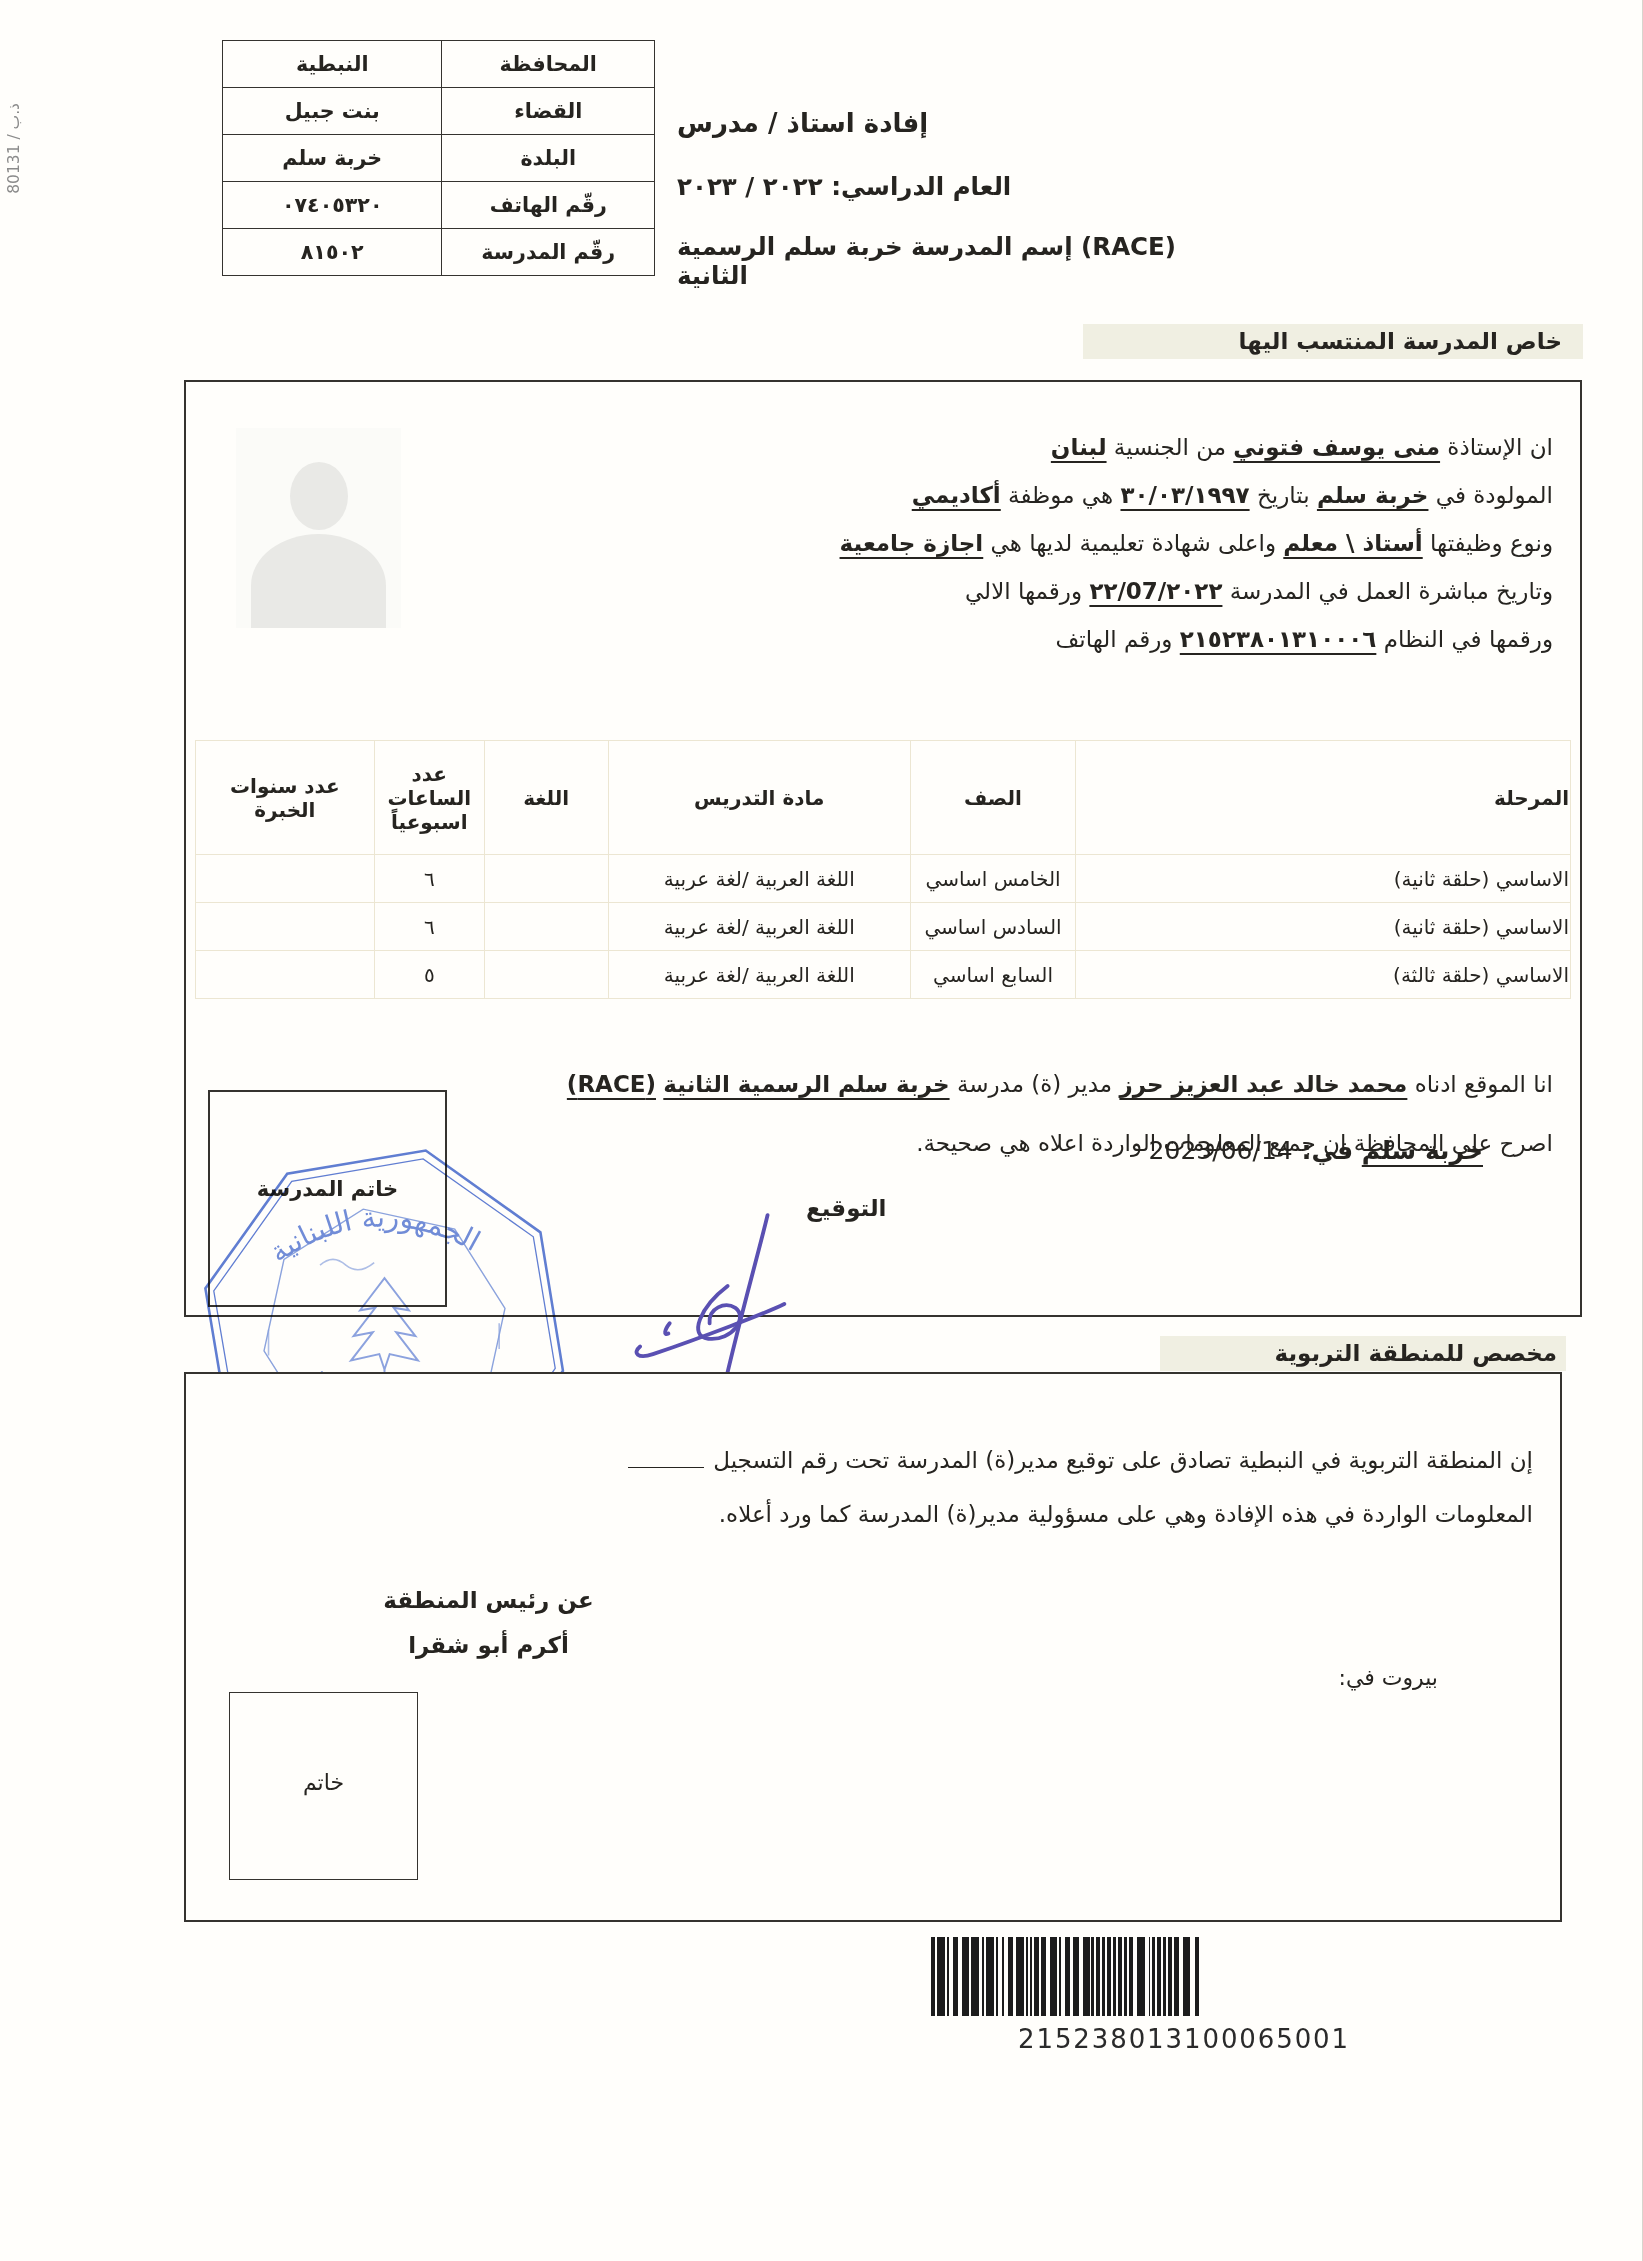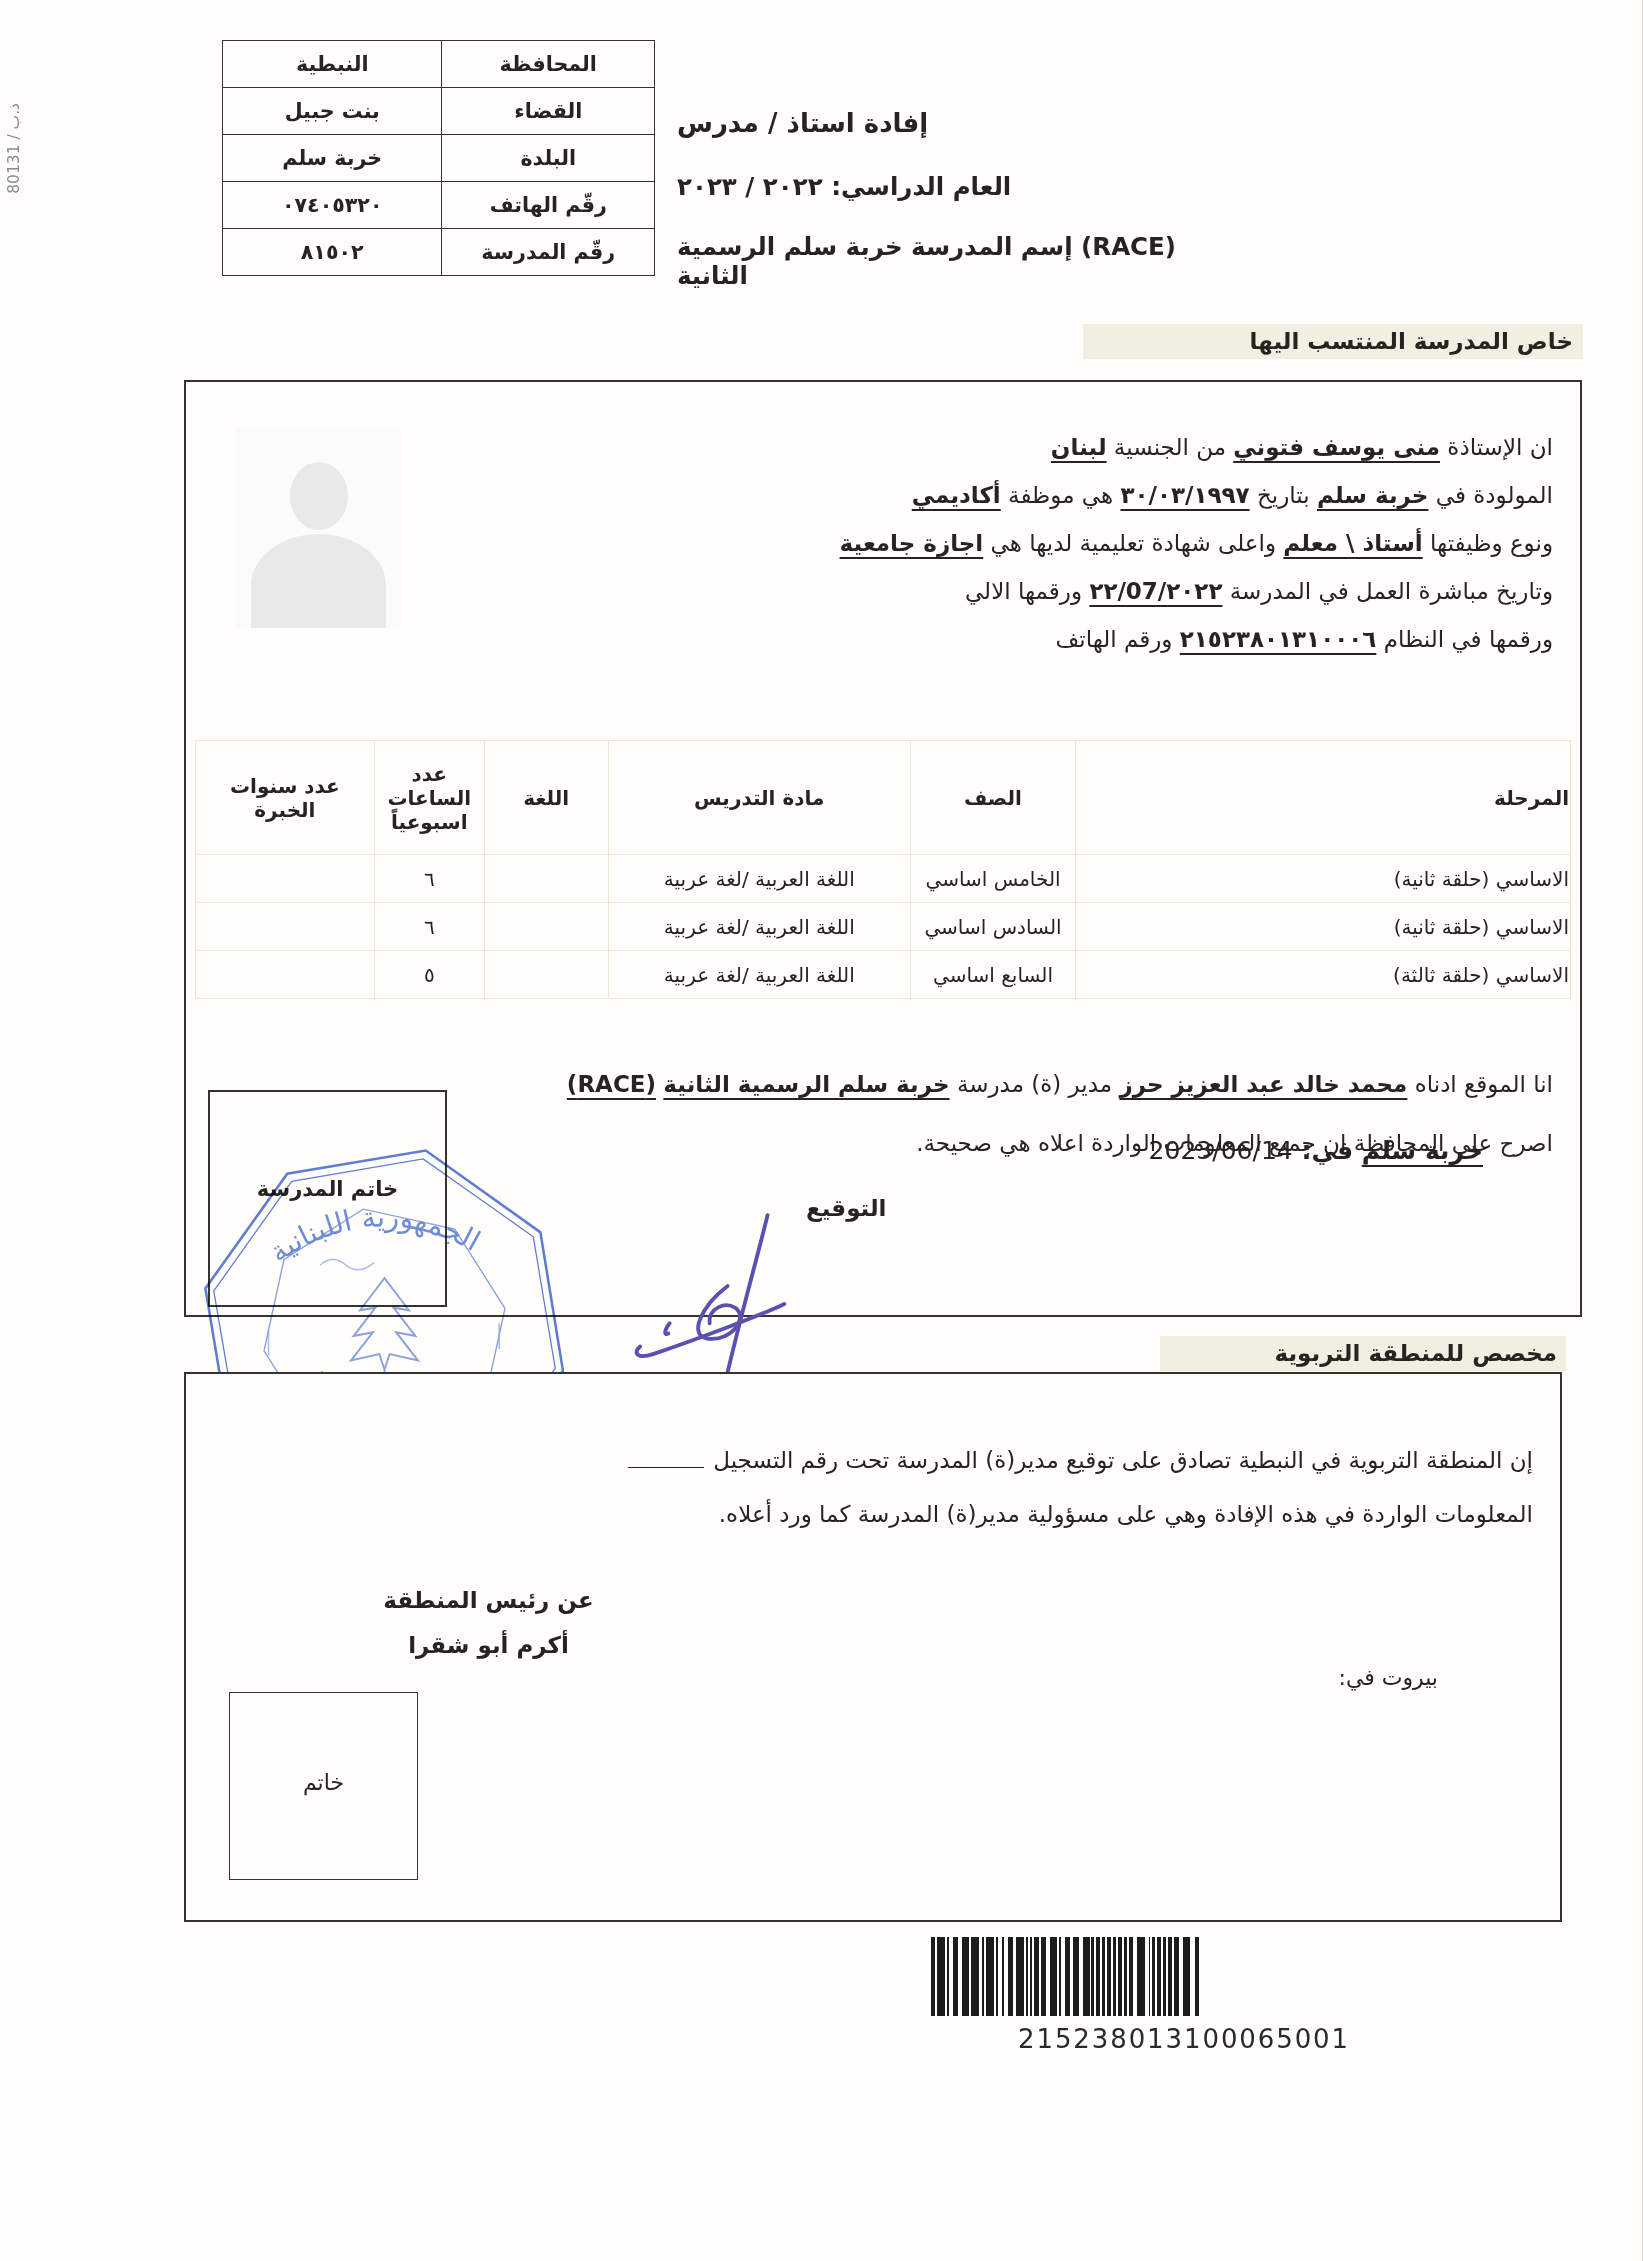--- a/index.html
+++ b/index.html
@@ -22,21 +22,21 @@
 
   
   .hdr{position:absolute;left:677px;top:108px;width:567px;text-align:left;}
   .hdr .l1{font-size:26px;font-weight:bold;}
   .hdr .l2{font-size:24.5px;font-weight:bold;margin-top:34px;}
   .hdr .l3{font-size:24.5px;font-weight:bold;margin-top:31px;}
 
   
   .bar{position:absolute;background:#f0efe2;height:35px;line-height:35px;font-size:23px;font-weight:bold;
        text-align:right;padding-left:13px;box-sizing:border-box;}
-  .bar1{left:1083px;top:324px;width:500px;padding-right:10px;}
+  .bar1{left:1083px;top:324px;width:500px;padding-right:21px;}
   .bar2{left:1160px;top:1336px;width:406px;padding-right:9px;}
 
   
   .box{position:absolute;border:2.6px solid #35332f;background:#fffefb;}
   .box1{left:184px;top:380px;width:1394px;height:933px;}
   .box2{left:184px;top:1372px;width:1374px;height:546px;}
 
   
   .photo{position:absolute;left:50px;top:46px;width:165px;height:200px;background:#fbfbf8;overflow:hidden;}
   .photo .head{position:absolute;left:54px;top:34px;width:58px;height:68px;border-radius:50%;background:#e9e9e6;}

